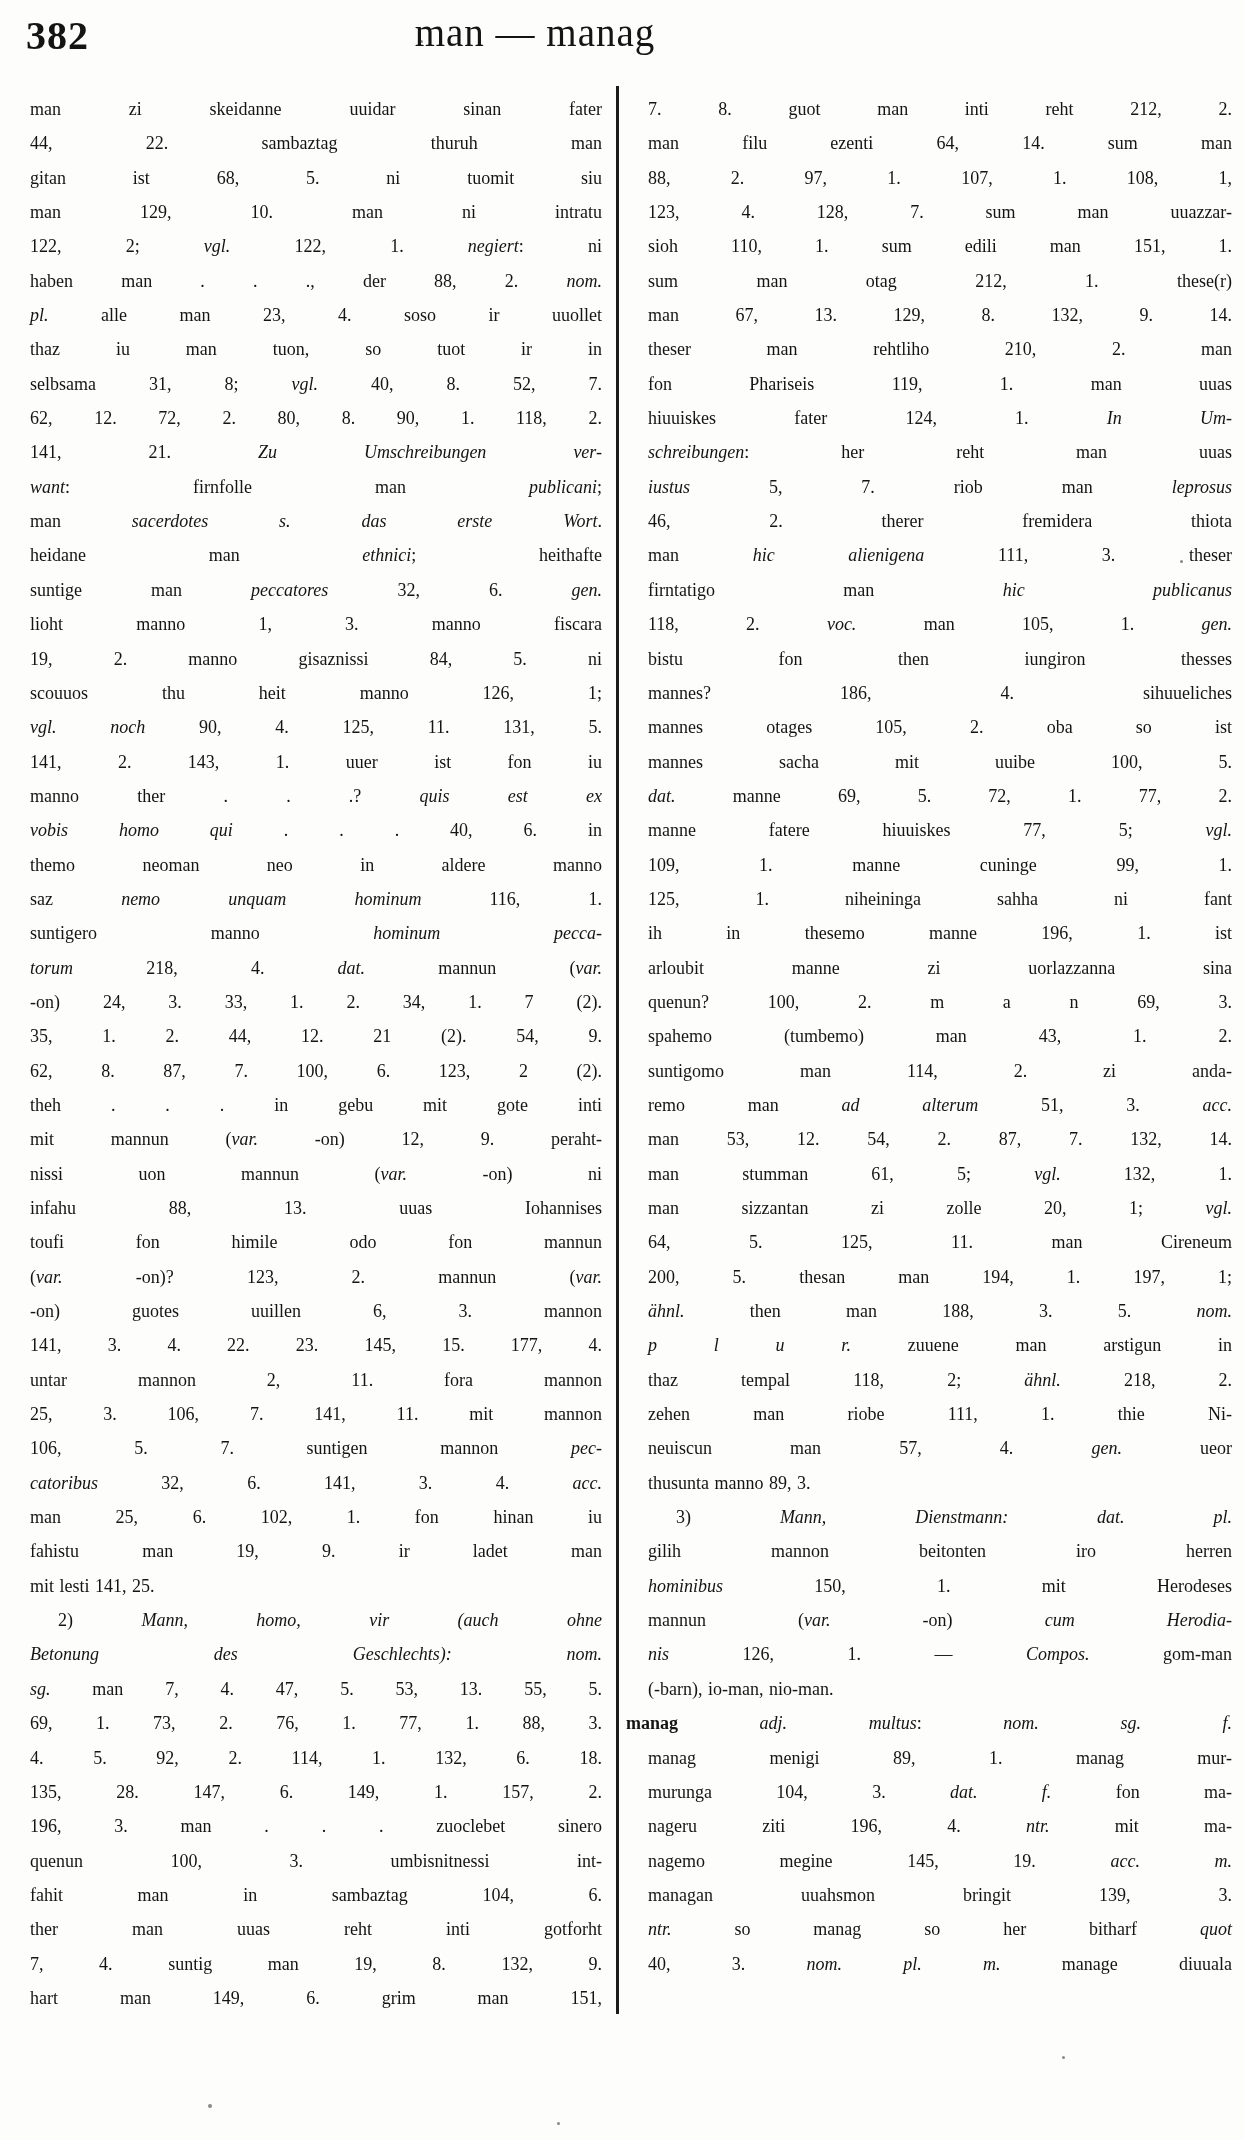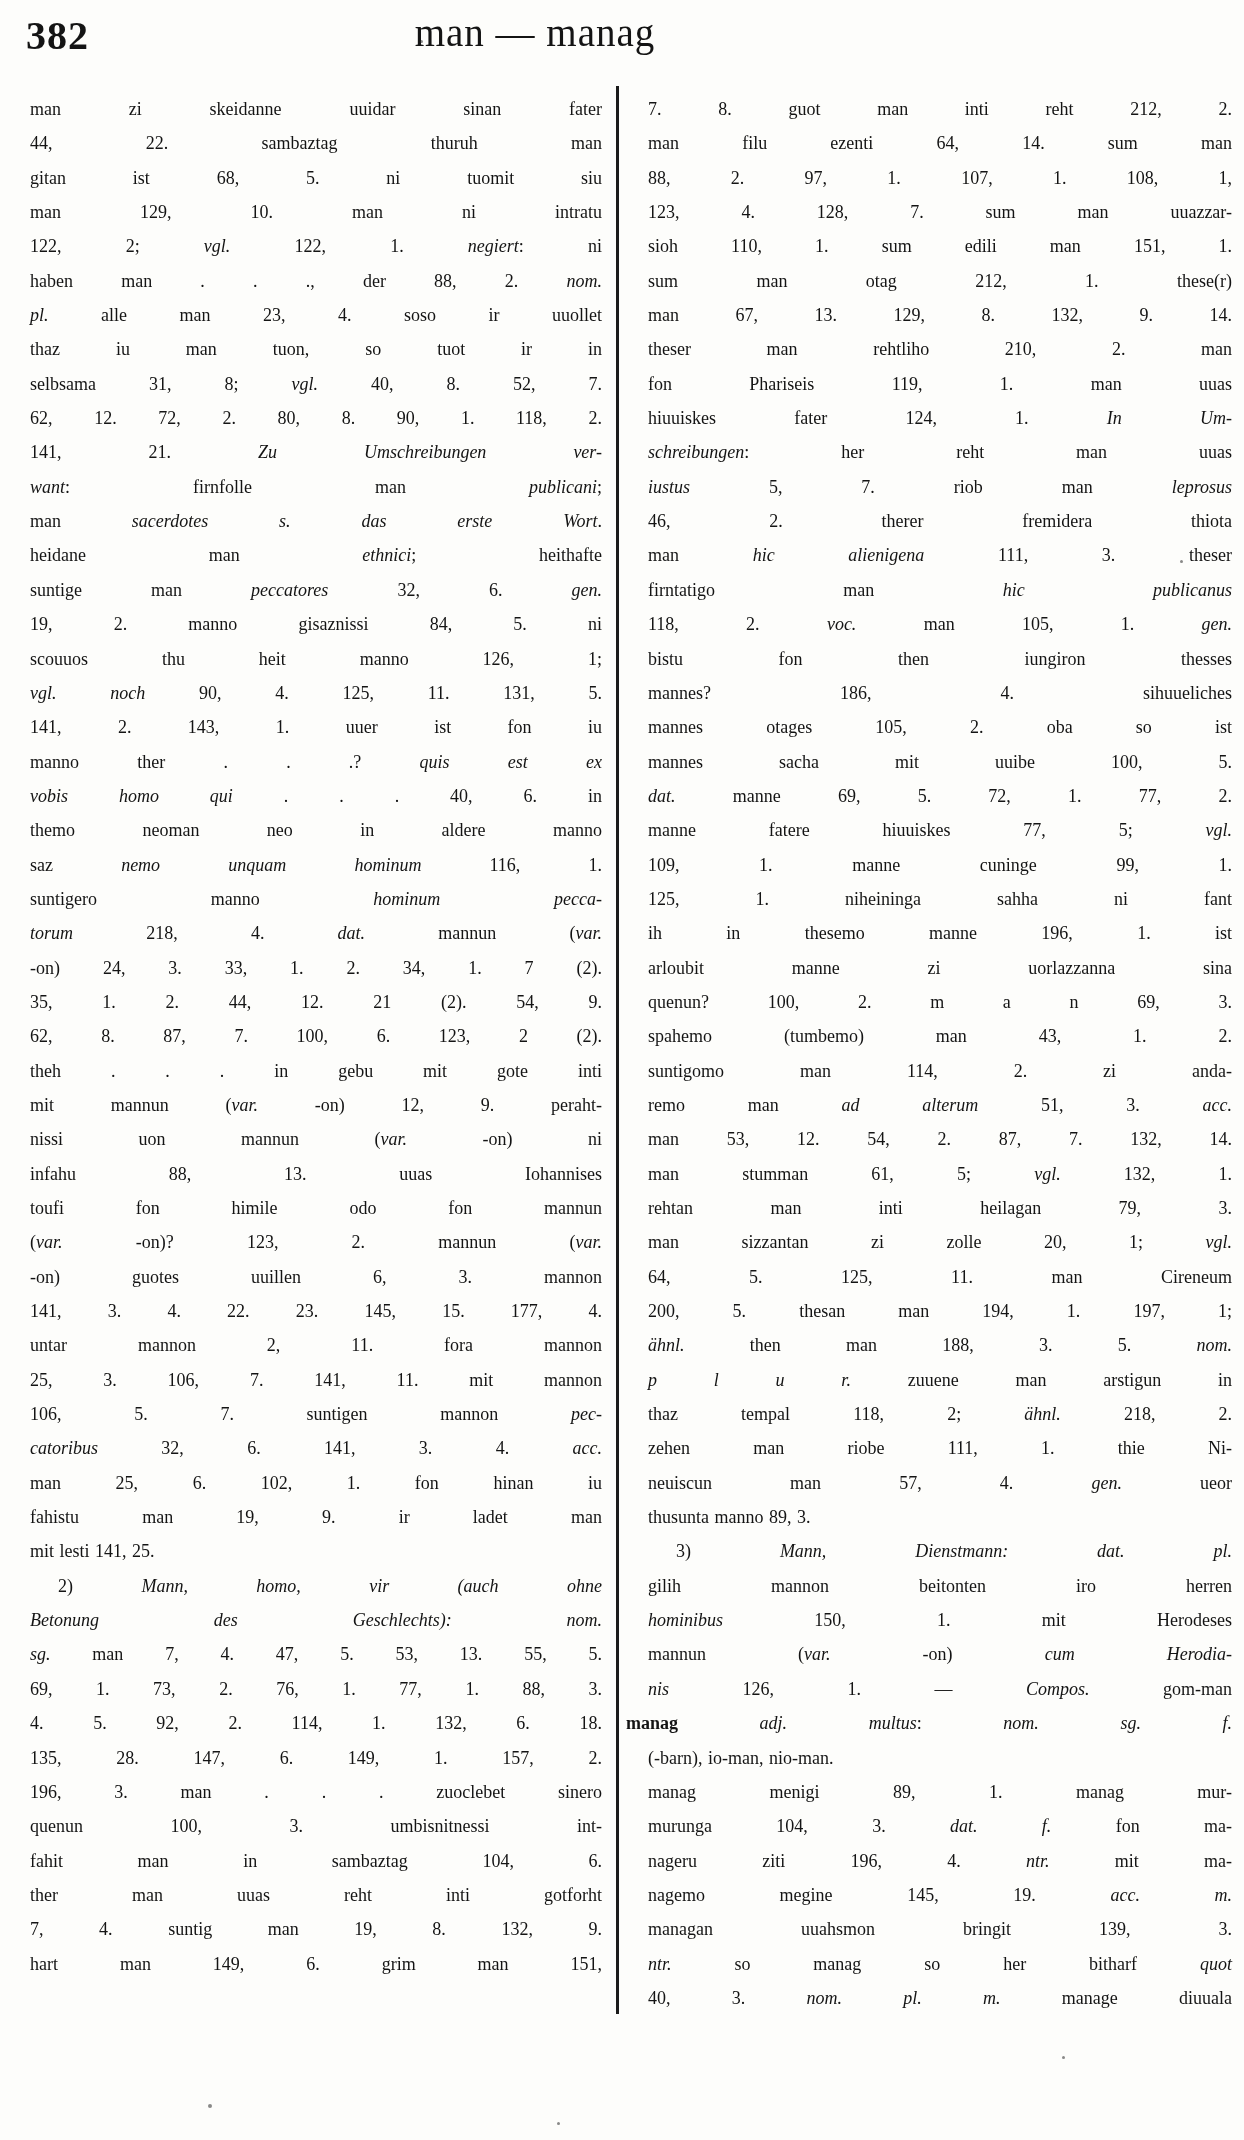--- a/index.html
+++ b/index.html
@@ -80,20 +80,21 @@
     <div class="line j">haben man . . ., der 88, 2. <i>nom.</i></div>
     <div class="line j"><i>pl.</i> alle man 23, 4. soso ir uuollet</div>
     <div class="line j">thaz iu man tuon, so tuot ir in</div>
     <div class="line j">selbsama 31, 8; <i>vgl.</i> 40, 8. 52, 7.</div>
     <div class="line j">62, 12. 72, 2. 80, 8. 90, 1. 118, 2.</div>
     <div class="line j">141, 21. <i>Zu Umschreibungen ver-</i></div>
     <div class="line j"><i>want</i>: firnfolle man <i>publicani</i>;</div>
     <div class="line j">man <i>sacerdotes s. das erste Wort</i>.</div>
     <div class="line j">heidane man <i>ethnici</i>; heithafte</div>
     <div class="line j">suntige man <i>peccatores</i> 32, 6. <i>gen.</i></div>
+    <div class="line j">lioht manno 1, 3. manno fiscara</div>
     <div class="line j">19, 2. manno gisaznissi 84, 5. ni</div>
     <div class="line j">scouuos thu heit manno 126, 1;</div>
     <div class="line j"><i>vgl. noch</i> 90, 4. 125, 11. 131, 5.</div>
     <div class="line j">141, 2. 143, 1. uuer ist fon iu</div>
     <div class="line j">manno ther . . .? <i>quis est ex</i></div>
     <div class="line j"><i>vobis homo qui</i> . . . 40, 6. in</div>
     <div class="line j">themo neoman neo in aldere manno</div>
     <div class="line j">saz <i>nemo unquam hominum</i> 116, 1.</div>
     <div class="line j">suntigero manno <i>hominum pecca-</i></div>
     <div class="line j"><i>torum</i> 218, 4. <i>dat.</i> mannun (<i>var.</i></div>
@@ -154,37 +155,36 @@
     <div class="line j">109, 1. manne cuninge 99, 1.</div>
     <div class="line j">125, 1. niheininga sahha ni fant</div>
     <div class="line j">ih in thesemo manne 196, 1. ist</div>
     <div class="line j">arloubit manne zi uorlazzanna sina</div>
     <div class="line j">quenun? 100, 2. m a n 69, 3.</div>
     <div class="line j">spahemo (tumbemo) man 43, 1. 2.</div>
     <div class="line j">suntigomo man 114, 2. zi anda-</div>
     <div class="line j">remo man <i>ad alterum</i> 51, 3. <i>acc.</i></div>
     <div class="line j">man 53, 12. 54, 2. 87, 7. 132, 14.</div>
     <div class="line j">man stumman 61, 5; <i>vgl.</i> 132, 1.</div>
-    <div class="line j">rehtan man inti heilagan 79, 3.</div>
     <div class="line j">man sizzantan zi zolle 20, 1; <i>vgl.</i></div>
     <div class="line j">64, 5. 125, 11. man Cireneum</div>
     <div class="line j">200, 5. thesan man 194, 1. 197, 1;</div>
     <div class="line j"><i>ähnl.</i> then man 188, 3. 5. <i>nom.</i></div>
     <div class="line j"><i>p l u r.</i> zuuene man arstigun in</div>
     <div class="line j">thaz tempal 118, 2; <i>ähnl.</i> 218, 2.</div>
     <div class="line j">zehen man riobe 111, 1. thie Ni-</div>
     <div class="line j">neuiscun man 57, 4. <i>gen.</i> ueor</div>
     <div class="line e">thusunta manno 89, 3.</div>
     <div class="line i">3) <i>Mann, Dienstmann: dat. pl.</i></div>
     <div class="line j">gilih mannon beitonten iro herren</div>
     <div class="line j"><i>hominibus</i> 150, 1. mit Herodeses</div>
     <div class="line j">mannun (<i>var.</i> -on) <i>cum Herodia-</i></div>
     <div class="line j"><i>nis</i> 126, 1. — <i>Compos.</i> gom-man</div>
+    <div class="line e">(-barn), io-man, nio-man.</div>
     <div class="line o"><b>manag</b> <i>adj. multus</i>: <i>nom. sg. f.</i></div>
-    <div class="line e">(-barn), io-man, nio-man.</div>
     <div class="line j">manag menigi 89, 1. manag mur-</div>
     <div class="line j">murunga 104, 3. <i>dat. f.</i> fon ma-</div>
     <div class="line j">nageru ziti 196, 4. <i>ntr.</i> mit ma-</div>
     <div class="line j">nagemo megine 145, 19. <i>acc. m.</i></div>
     <div class="line j">managan uuahsmon bringit 139, 3.</div>
     <div class="line j"><i>ntr.</i> so manag so her bitharf <i>quot</i></div>
     <div class="line j">40, 3. <i>nom. pl. m.</i> manage diuuala</div>
   </div>
 
 <div class="speck" style="left:208px; top:2104px; width:4px; height:4px;"></div>

